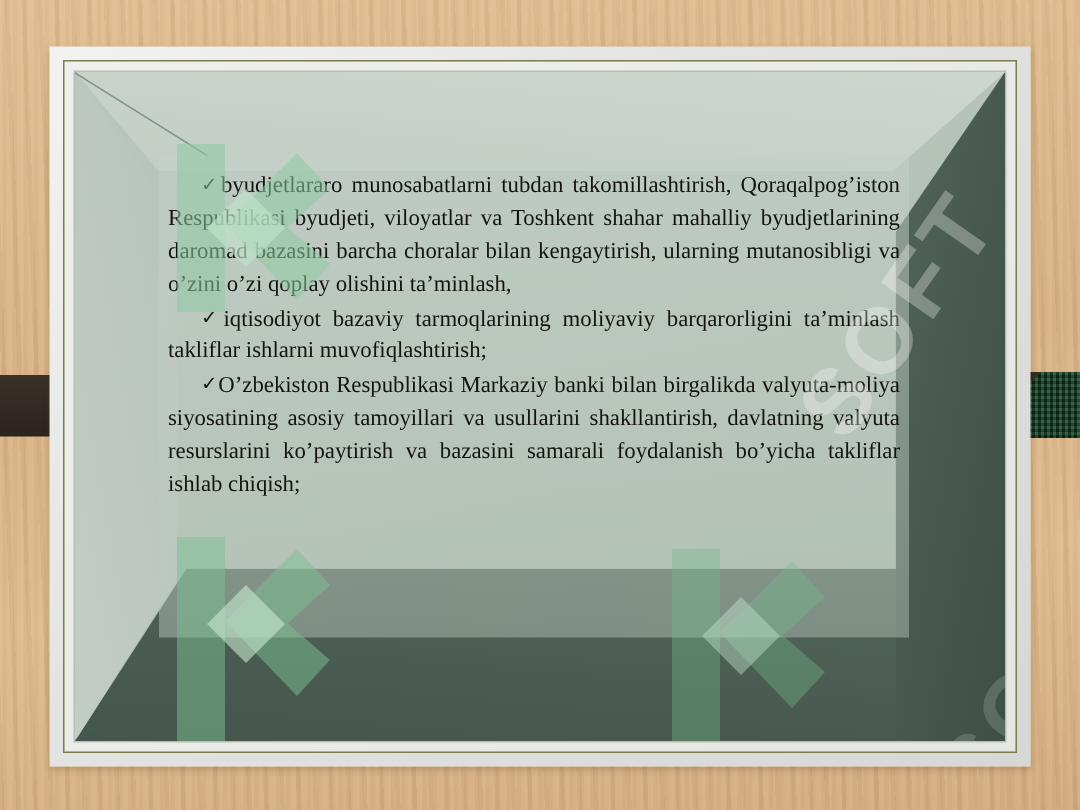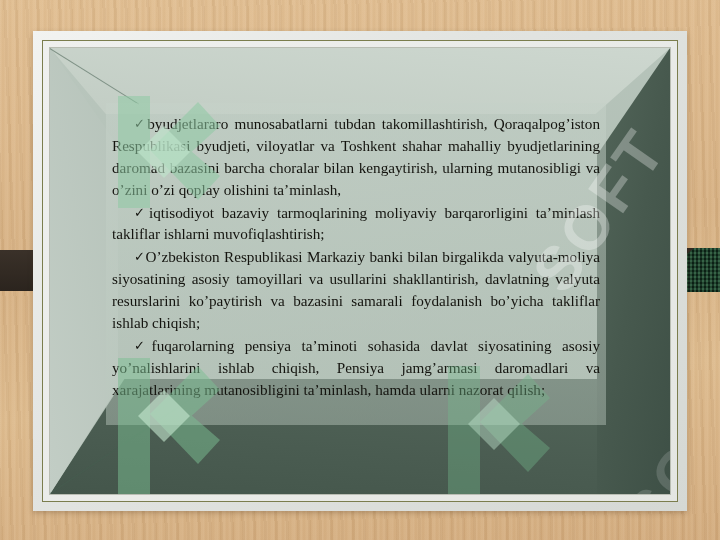--- a/index.html
+++ b/index.html
@@ -287,23 +287,20 @@
             </p>
 
             <p class="para">
               <span class="tick">✓</span><span>iqtisodiyot bazaviy tarmoqlarining moliyaviy barqarorligini ta’minlash takliflar ishlarni muvofiqlashtirish;</span>
             </p>
 
             <p class="para">
               <span class="tick">✓</span><span>O’zbekiston Respublikasi Markaziy banki bilan birgalikda valyuta-moliya siyosatining asosiy tamoyillari va usullarini shakllantirish, davlatning valyuta resurslarini ko’paytirish va bazasini samarali foydalanish bo’yicha takliflar ishlab chiqish;</span>
             </p>
 
-            <p class="para">
-              <span class="tick">✓</span><span>fuqarolarning pensiya ta’minoti sohasida davlat siyosatining asosiy yo’nalishlarini ishlab chiqish, Pensiya jamg’armasi daromadlari va xarajatlarining mutanosibligini ta’minlash, hamda ularni nazorat qilish;</span>
-            </p>
 
           </div>
         </div>
 
       </div>
     </div>
   </div>
 
 </div>
 

